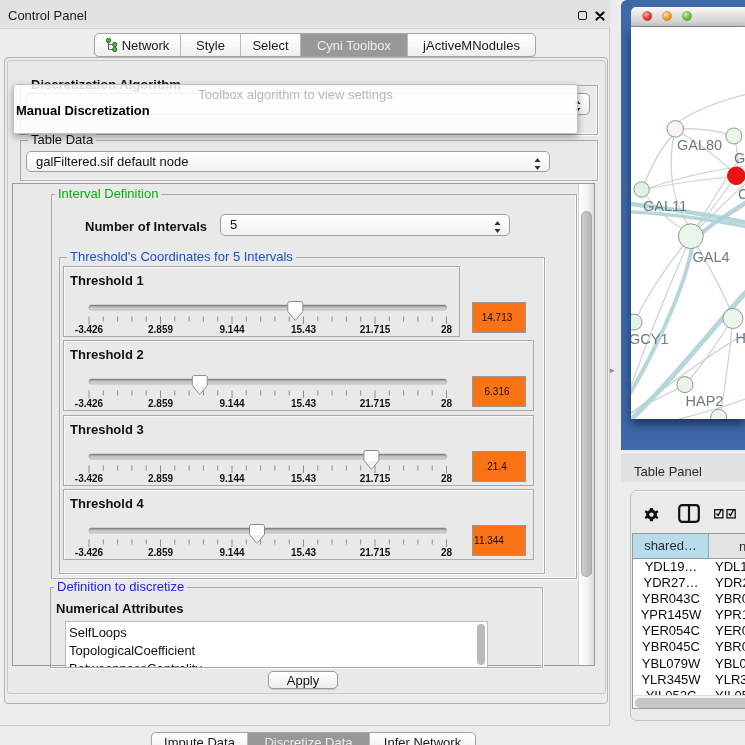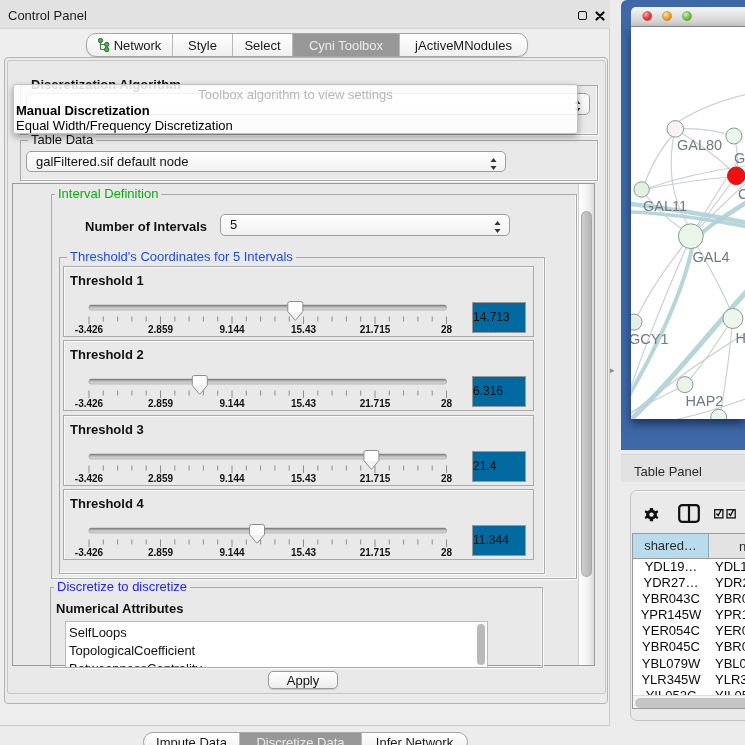--- a/index.html
+++ b/index.html
@@ -5,28 +5,28 @@
   html,body{margin:0;padding:0;}
   body{width:745px;height:745px;position:relative;overflow:hidden;
        background:#ececec;font-family:"Liberation Sans",sans-serif;
        -webkit-font-smoothing:antialiased;}
   .abs{position:absolute;}
   .grp{position:absolute;border:1px solid #a9a9a9;box-shadow:inset -1px -1px 0 rgba(255,255,255,.7),1px 1px 0 rgba(255,255,255,.8);}
   .grp>.ttl{position:absolute;top:-8px;left:7px;background:#e9e9e9;padding:0 3px;font-size:13px;line-height:14px;}
   .combo{position:absolute;background:linear-gradient(#ffffff,#f1f1f1);border:1px solid #9e9e9e;border-radius:5px;
          font-size:13px;color:#111;line-height:20px;padding-left:9px;box-sizing:border-box;}
   .combo .arr{position:absolute;right:8px;top:50%;width:7px;height:12px;margin-top:-6px;}
-  .seg{position:absolute;display:flex;border:1px solid #a4a4a4;border-radius:10px;overflow:hidden;
-       background:linear-gradient(#ffffff,#efefef);box-shadow:0 1px 1px rgba(0,0,0,.12);}
+  .seg{position:absolute;display:flex;border:1px solid #a4a4a4;border-radius:5px;overflow:hidden;
+       background:linear-gradient(#ffffff,#efefef);box-shadow:0 1px 1px rgba(0,0,0,.12);margin-left:8px;}
   .seg>div{font-size:13px;color:#1a1a1a;text-align:center;border-right:1px solid #b9b9b9;
            display:flex;align-items:center;justify-content:center;}
   .seg>div:last-child{border-right:none;}
   .seg>div.sel{background:#989898;color:#ececec;}
-  .vbox{position:absolute;background:#0369a1;border:1px solid #989898;font-size:12px;color:#111;
-        text-align:left;box-sizing:border-box;}
+  .vbox{position:absolute;background:#f97316;border:1px solid #989898;font-size:10px;color:#111;
+        text-align:center;box-sizing:border-box;}
 </style>
 </head>
 <body>
 
 <div class="abs" id="leftwin" style="left:0;top:0;width:610px;height:726px;background:#eeeeee;border-right:1px solid #cccccc;border-bottom:1px solid #cccccc;box-sizing:border-box;">
 
   <div class="abs" style="left:0;top:0;width:610px;height:29px;background:#e2e2e2;border-bottom:1px solid #d2d2d2;box-sizing:border-box;"></div>
   <div class="abs" style="left:8px;top:8px;font-size:13px;color:#1c1c1c;">Control Panel</div>
   <div class="abs" style="left:577.5px;top:10.5px;width:9.5px;height:9.5px;border:1.6px solid #111;border-radius:2px;box-sizing:border-box;"></div>
   <svg class="abs" style="left:595px;top:11px;" width="10" height="10" viewBox="0 0 10 10">
@@ -55,21 +55,21 @@
   <div class="combo" style="left:26px;top:93px;width:564px;height:22px;">
     <span class="arr"><svg width="7" height="12" viewBox="0 0 7 12">
           <path d="M3.5 0 L6.5 4 H0.5 Z" fill="#333"></path>
           <path d="M3.5 12 L6.5 8 H0.5 Z" fill="#333"></path>
         </svg></span>
   </div>
 
   <div class="grp" style="left:20px;top:140px;width:576px;height:39px;">
     <span class="ttl" style="color:#111;">Table Data</span>
   </div>
-  <div class="combo" style="left:26px;top:151px;width:480px;height:21px;">galFiltered.sif default node
+  <div class="combo" style="left:26px;top:151px;width:524px;height:21px;">galFiltered.sif default node
     <span class="arr"><svg width="7" height="12" viewBox="0 0 7 12">
           <path d="M3.5 0 L6.5 4 H0.5 Z" fill="#333"></path>
           <path d="M3.5 12 L6.5 8 H0.5 Z" fill="#333"></path>
         </svg></span>
   </div>
 
   <div class="abs" style="left:12px;top:183px;width:583px;height:483px;border:1px solid #9a9a9a;background:#e9e9e9;box-sizing:border-box;"></div>
 
   <div class="abs" style="left:578px;top:184px;width:16px;height:481px;background:linear-gradient(90deg,#ffffff,#f2f2f2 60%,#dcdcdc);border-left:1px solid #cfcfcf;box-sizing:border-box;"></div>
   <div class="abs" style="left:580.5px;top:211px;width:11px;height:366px;border-radius:5.5px;background:linear-gradient(90deg,#cfcfcf,#b4b4b4);border:1px solid #a6a6a6;box-sizing:border-box;"></div>
@@ -82,21 +82,21 @@
     <span class="arr"><svg width="7" height="12" viewBox="0 0 7 12">
           <path d="M3.5 0 L6.5 4 H0.5 Z" fill="#333"></path>
           <path d="M3.5 12 L6.5 8 H0.5 Z" fill="#333"></path>
         </svg></span>
   </div>
 
   <div class="grp" style="left:59px;top:257px;width:484px;height:315px;">
     <span class="ttl" style="color:#1d4ed8;left:7px;">Threshold's Coordinates for 5 Intervals</span>
   </div>
 
-  <div class="abs" style="left:63px;top:266px;width:471px;height:71px;border:1px solid #a9a9a9;box-shadow:inset 1px 1px 0 rgba(255,255,255,.75);background:#e9e9e9;box-sizing:border-box;padding-left:42px;">
+  <div class="abs" style="left:63px;top:266px;width:397px;height:71px;border:1px solid #a9a9a9;box-shadow:inset 1px 1px 0 rgba(255,255,255,.75);background:#e9e9e9;box-sizing:border-box;padding-left:42px;">
 <div style="position:absolute;left:6px;top:6px;font-size:13px;font-weight:bold;color:#111;">Threshold 1</div>
 <svg style="position:absolute;left:0;top:0;" width="469" height="69" viewBox="0 0 469 69">
 <defs>
           <linearGradient id="tg266" x1="0" y1="0" x2="0" y2="1">
             <stop offset="0" stop-color="#6e6e6e"></stop>
             <stop offset="0.4" stop-color="#b9b9b9"></stop>
             <stop offset="1" stop-color="#e2e2e2"></stop>
           </linearGradient>
 <linearGradient id="th266" x1="0" y1="0" x2="0" y2="1">
             <stop offset="0" stop-color="#ffffff"></stop>
@@ -296,41 +296,40 @@
         <text x="96.5" y="66" text-anchor="middle" font-size="10" font-weight="bold" fill="#111" font-family="Liberation Sans">2.859</text>
         <text x="168.0" y="66" text-anchor="middle" font-size="10" font-weight="bold" fill="#111" font-family="Liberation Sans">9.144</text>
         <text x="239.5" y="66" text-anchor="middle" font-size="10" font-weight="bold" fill="#111" font-family="Liberation Sans">15.43</text>
         <text x="311.0" y="66" text-anchor="middle" font-size="10" font-weight="bold" fill="#111" font-family="Liberation Sans">21.715</text>
         <text x="382.5" y="66" text-anchor="middle" font-size="10" font-weight="bold" fill="#111" font-family="Liberation Sans">28</text>
 </svg>
 <div class="vbox" style="left:408px;top:35px;width:54px;height:31px;line-height:29px;padding-right:20px;">11.344</div>
 </div>
 
   <div class="grp" style="left:50px;top:587px;width:491px;height:79px;">
-    <span class="ttl" style="color:#2222ee;left:3px;">Discretize to discretize</span>
+    <span class="ttl" style="color:#2222ee;left:3px;">Definition to discretize</span>
   </div>
   <div class="abs" style="left:56px;top:601px;font-size:13px;font-weight:bold;color:#111;">Numerical Attributes</div>
   <div class="abs" style="left:65px;top:621px;width:423px;height:46px;background:#ffffff;border:1px solid #bbb;border-bottom:none;box-sizing:border-box;overflow:hidden;">
     <div style="position:absolute;left:3px;top:2px;font-size:13px;color:#111;line-height:17.8px;">SelfLoops<br>TopologicalCoefficient<br>BetweennessCentrality</div>
     <div style="position:absolute;right:1px;top:0;width:12px;height:46px;background:#fdfdfd;"></div>
     <div style="position:absolute;right:2.5px;top:2px;width:7.5px;height:41px;border-radius:4px;background:#b9b9b9;"></div>
   </div>
 
   <div class="abs" style="left:268px;top:671px;width:70px;height:18px;border:1px solid #9a9a9a;border-radius:5px;background:linear-gradient(#ffffff,#ededed);font-size:13px;color:#111;text-align:center;line-height:17px;box-shadow:0 1px 1px rgba(0,0,0,.15);box-sizing:border-box;">Apply</div>
 
   <div class="seg" style="left:143px;top:732px;height:18px;">
     <div style="width:95px;">Impute Data</div>
     <div class="sel" style="width:121px;">Discretize Data</div>
     <div style="width:105px;">Infer Network</div>
   </div>
 
   <div class="abs" style="left:13px;top:84px;width:565px;height:50px;background:rgba(255,255,255,0.85);border:1px solid #c2c2c2;border-radius:3px;box-shadow:0 3px 7px rgba(0,0,0,0.35);box-sizing:border-box;">
     <div style="position:absolute;left:0;top:2px;width:100%;text-align:center;font-size:13px;color:#b7b7b7;">Toolbox algorithm to view settings</div>
     <div style="position:absolute;left:2px;top:18px;font-size:13px;font-weight:bold;color:#000;">Manual Discretization</div>
-    <div style="position:absolute;left:2px;top:33px;font-size:13px;color:#000;">Equal Width/Frequency Discretization</div>
   </div>
 </div>
 
 <div class="abs" style="left:610px;top:365px;width:10px;height:12px;font-size:9px;color:#8a8a8a;">▸</div>
 
 <div class="abs" id="netwin" style="left:621px;top:0;width:124px;height:450px;background:#3e68a8;border-top-left-radius:6px;">
   <div class="abs" style="left:10px;top:7px;width:114px;height:20px;background:linear-gradient(#f7f7f7,#c9c9c9);border-bottom:1px solid #8e8e8e;border-top-left-radius:5px;box-sizing:border-box;"></div>
   <svg class="abs" style="left:10px;top:7px;" width="114" height="20" viewBox="0 0 114 20">
     <defs>
       <radialGradient id="rg" cx="0.35" cy="0.3" r="0.8">

